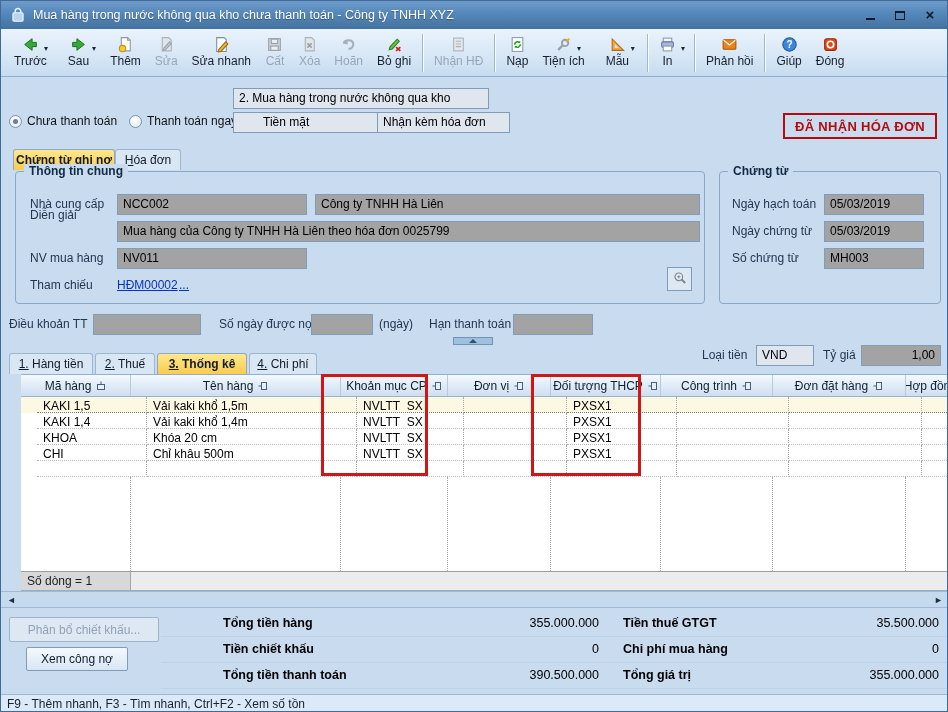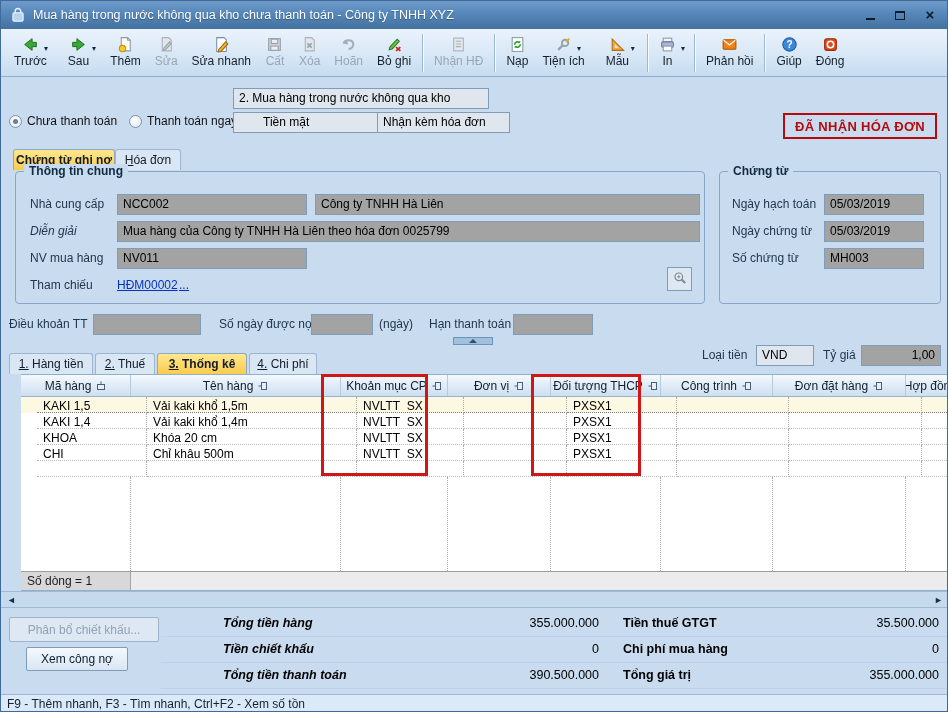--- a/index.html
+++ b/index.html
@@ -83,21 +83,21 @@
     padding:0 6px;color:#1d2e40;font-size:9px;}
   .redbox{position:absolute;border:3px solid #d01616;pointer-events:none;}
   .rb1{left:320px;top:373px;width:107px;height:102px;}
   .rb2{left:530px;top:373px;width:110px;height:102px;}
   
   .btn{position:absolute;border:1px solid #7f9db9;background:linear-gradient(180deg,#f4f9fd,#d9e6f3);
     font-size:12px;color:#0f1f2d;display:flex;align-items:center;justify-content:center;border-radius:2px;}
   .btn.disabled{color:#93a2b4;background:#dde8f3;border-color:#9db4cb;}
   .sum-row{position:absolute;left:160px;right:0;height:26px;border-bottom:1px solid #bcd2e8;}
   .sum-row span{position:absolute;top:5px;font-size:12.5px;white-space:nowrap;}
-  .sl{left:62px;font-weight:bold;color:#000;font-style:italic;}
+  .sl{left:62px;font-weight:bold;color:#000;}
   .vl{right:348px;color:#000;}
   .lr{left:462px;font-weight:bold;color:#000;}
   .vr{right:8px;color:#000;}
   
   .statusbar{position:absolute;left:0;top:693px;width:948px;height:19px;background:#dbe9f9;
     border-top:1px solid #9cb8d4;font-size:12px;color:#15222f;padding:2px 0 0 6px;}
 </style>
 </head>
 <body>
 
@@ -311,21 +311,21 @@
     </div>
   <div class="tab" style="left:114px;top:148px;width:66px;">
       <span class="ul">Hóa đơn</span>
     </div>
 
   <div class="gbox" style="left:14px;top:170px;width:690px;height:133px;">
     <span class="glegend">Thông tin chung</span>
     <span class="glabel" style="left:14px;top:25px;">Nhà cung cấp</span>
     <div class="fld" style="left:101px;top:22px;width:190px;">NCC002</div>
     <div class="fld" style="left:299px;top:22px;width:385px;">Công ty TNHH Hà Liên</div>
-    <span class="glabel" style="left:14px;top:52px;font-style:italic;">Diễn giải</span>
+    <span class="glabel" style="left:14px;top:36px;">Diễn giải</span>
     <div class="fld" style="left:101px;top:49px;width:583px;">Mua hàng của Công ty TNHH Hà Liên theo hóa đơn 0025799</div>
     <span class="glabel" style="left:14px;top:79px;">NV mua hàng</span>
     <div class="fld" style="left:101px;top:76px;width:190px;">NV011</div>
     <span class="glabel" style="left:14px;top:106px;">Tham chiếu</span>
     <span class="glabel link" style="left:101px;top:106px;">HĐM00002</span>
     <span class="glabel link" style="left:163px;top:106px;">...</span>
     <div class="mini-btn" style="left:651px;top:95px;">
       <span><svg width="16" height="16" viewBox="0 0 16 16">
             <circle cx="6.8" cy="6.8" r="3.8" fill="#e6ecf2" stroke="#7a8794" stroke-width="1.2"></circle>
             <path d="m9.6 9.6 3.6 3.4" stroke="#7a8794" stroke-width="2"></path>

